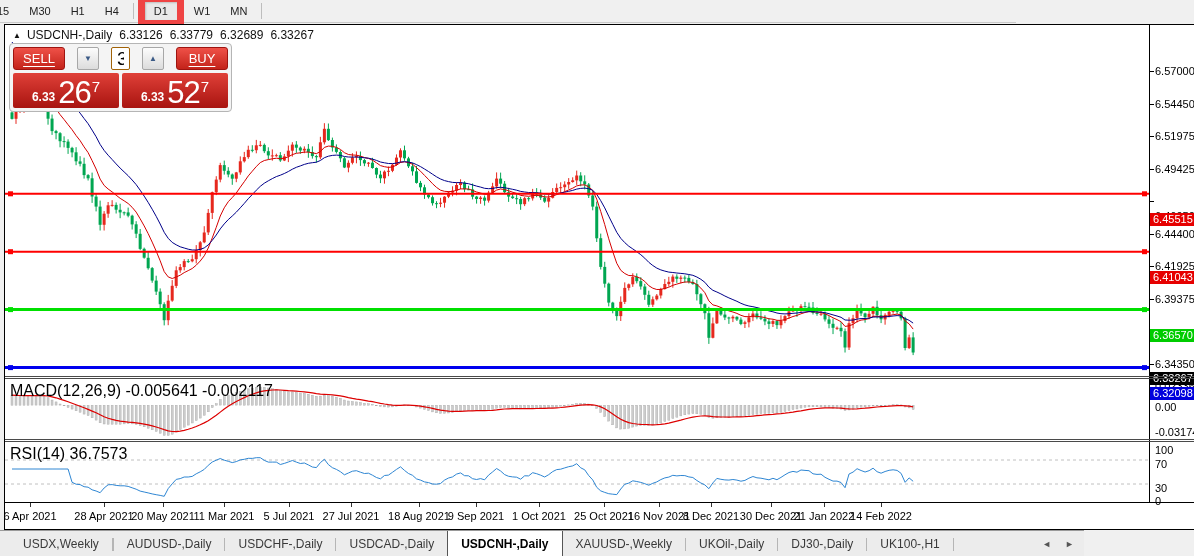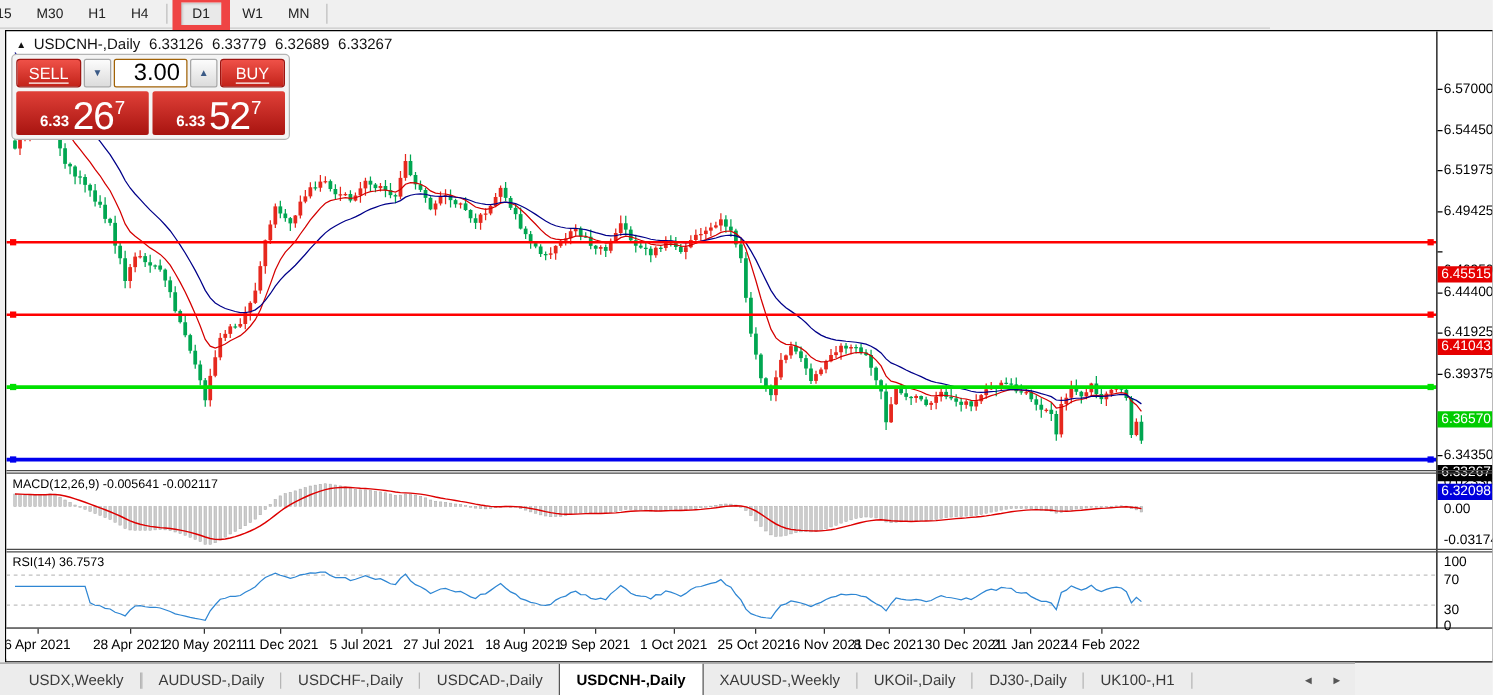--- a/index.html
+++ b/index.html
@@ -18,21 +18,21 @@
   #win{position:absolute;left:4px;top:24px;width:1189px;height:504px;background:#fff;
     border:1px solid #000;overflow:hidden;}
   #titlebar{position:absolute;left:8px;top:3px;font-size:12px;color:#111;z-index:6;white-space:nowrap;}
   #titlebar .tri{font-size:8px;margin-right:6px;vertical-align:1px;}
   #titlebar .sym{font-weight:normal;}
   #titlebar .q{margin-left:7px;}
 
   
   #widget{position:absolute;left:4px;top:18px;width:223px;z-index:5;background:#f4f4f4;
     border:1px solid #b5b5b5;border-radius:4px;padding:3px;box-sizing:border-box;}
-  .row1{display:flex;gap:2px;height:23px;}
+  .row1{display:flex;gap:12px;height:23px;}
   .tradebtn{width:50px;background:linear-gradient(180deg,#ef5148,#c3231a);border:1px solid #9e1410;
     border-radius:3px;color:#fff;font-size:13px;display:flex;align-items:center;justify-content:center;cursor:pointer;}
   .tradebtn span{text-decoration:underline;text-underline-offset:3px;}
   .spin{width:20px;background:linear-gradient(180deg,#fcfcfc,#dcdcdc);border:1px solid #a7a7a7;
     border-radius:2px;display:flex;align-items:center;justify-content:center;cursor:pointer;}
   .spintri{font-size:8px;color:#3b5a86;}
   #vol{flex:1;min-width:0;border:1px solid #a16207;border-radius:2px;font-family:Liberation Sans, sans-serif;
     font-size:19px;text-align:right;padding:0 5px;color:#000;}
   .row2{display:flex;gap:3px;margin-top:3px;height:35px;}
   .pricebox{flex:1;background:linear-gradient(180deg,#e04038,#a81410);border-radius:2px;color:#fff;
@@ -46,21 +46,21 @@
   #mainsvg{top:0;}
   #macdsvg{top:354px;}
   #rsisvg{top:417px;}
   #vaxisline{position:absolute;left:1144px;top:0;width:1px;height:478px;background:#000;}
   .sep{position:absolute;left:0;width:1189px;height:1px;background:#4a4a4a;box-shadow:0 2px 0 #4a4a4a;z-index:4;}
   #sep3{position:absolute;left:0;top:477px;width:1189px;height:1px;background:#000;}
   .alabel{position:absolute;left:1150px;font-size:11px;color:#000;white-space:nowrap;}
   .pdash{position:absolute;left:1145px;width:4px;height:1px;background:#000;}
   .pbadge{position:absolute;left:1145px;width:41px;height:13px;line-height:13px;font-size:11px;
     color:#fff;padding-left:3px;z-index:3;}
-  .indlabel{position:absolute;left:5px;font-size:10px;color:#000;z-index:3;white-space:nowrap;}
+  .indlabel{position:absolute;left:5px;font-size:16px;color:#000;z-index:3;white-space:nowrap;}
   #dateaxis{position:absolute;left:0;top:478px;width:1189px;height:24px;background:#fff;}
   .dtick{position:absolute;top:0;width:1px;height:4px;background:#333;}
   .dlabel{position:absolute;top:7px;font-size:11px;color:#000;transform:translateX(-50%);white-space:nowrap;}
 
   
   #tabbar{position:absolute;left:0;top:530px;width:1084px;height:26px;background:#ececec;
     border-top:1px solid #9a9a9a;display:flex;align-items:center;}
   #tabs{display:flex;align-items:center;height:100%;padding-left:10px;}
   .tab{font-size:12px;color:#3a3a3a;padding:0 13px;height:100%;display:flex;align-items:center;cursor:pointer;white-space:nowrap;}
   .tab.active{background:#fff;border:1px solid #555;border-top:none;font-weight:bold;color:#000;}
@@ -838,21 +838,21 @@
 
     <div id="paxis"></div>
     <div id="dateaxis">
         <div class="dtick" style="left: 25px;"></div>
         <div class="dlabel" style="left: 25px;">6 Apr 2021</div>
         <div class="dtick" style="left: 99px;"></div>
         <div class="dlabel" style="left: 99px;">28 Apr 2021</div>
         <div class="dtick" style="left: 158px;"></div>
         <div class="dlabel" style="left: 158px;">20 May 2021</div>
         <div class="dtick" style="left: 219px;"></div>
-        <div class="dlabel" style="left: 219px;">11 Dec 2021</div>
+        <div class="dlabel" style="left: 219px;">11 Mar 2021</div>
         <div class="dtick" style="left: 284px;"></div>
         <div class="dlabel" style="left: 284px;">5 Jul 2021</div>
         <div class="dtick" style="left: 346px;"></div>
         <div class="dlabel" style="left: 346px;">27 Jul 2021</div>
         <div class="dtick" style="left: 414px;"></div>
         <div class="dlabel" style="left: 414px;">18 Aug 2021</div>
         <div class="dtick" style="left: 471px;"></div>
         <div class="dlabel" style="left: 471px;">9 Sep 2021</div>
         <div class="dtick" style="left: 534px;"></div>
         <div class="dlabel" style="left: 534px;">1 Oct 2021</div>

